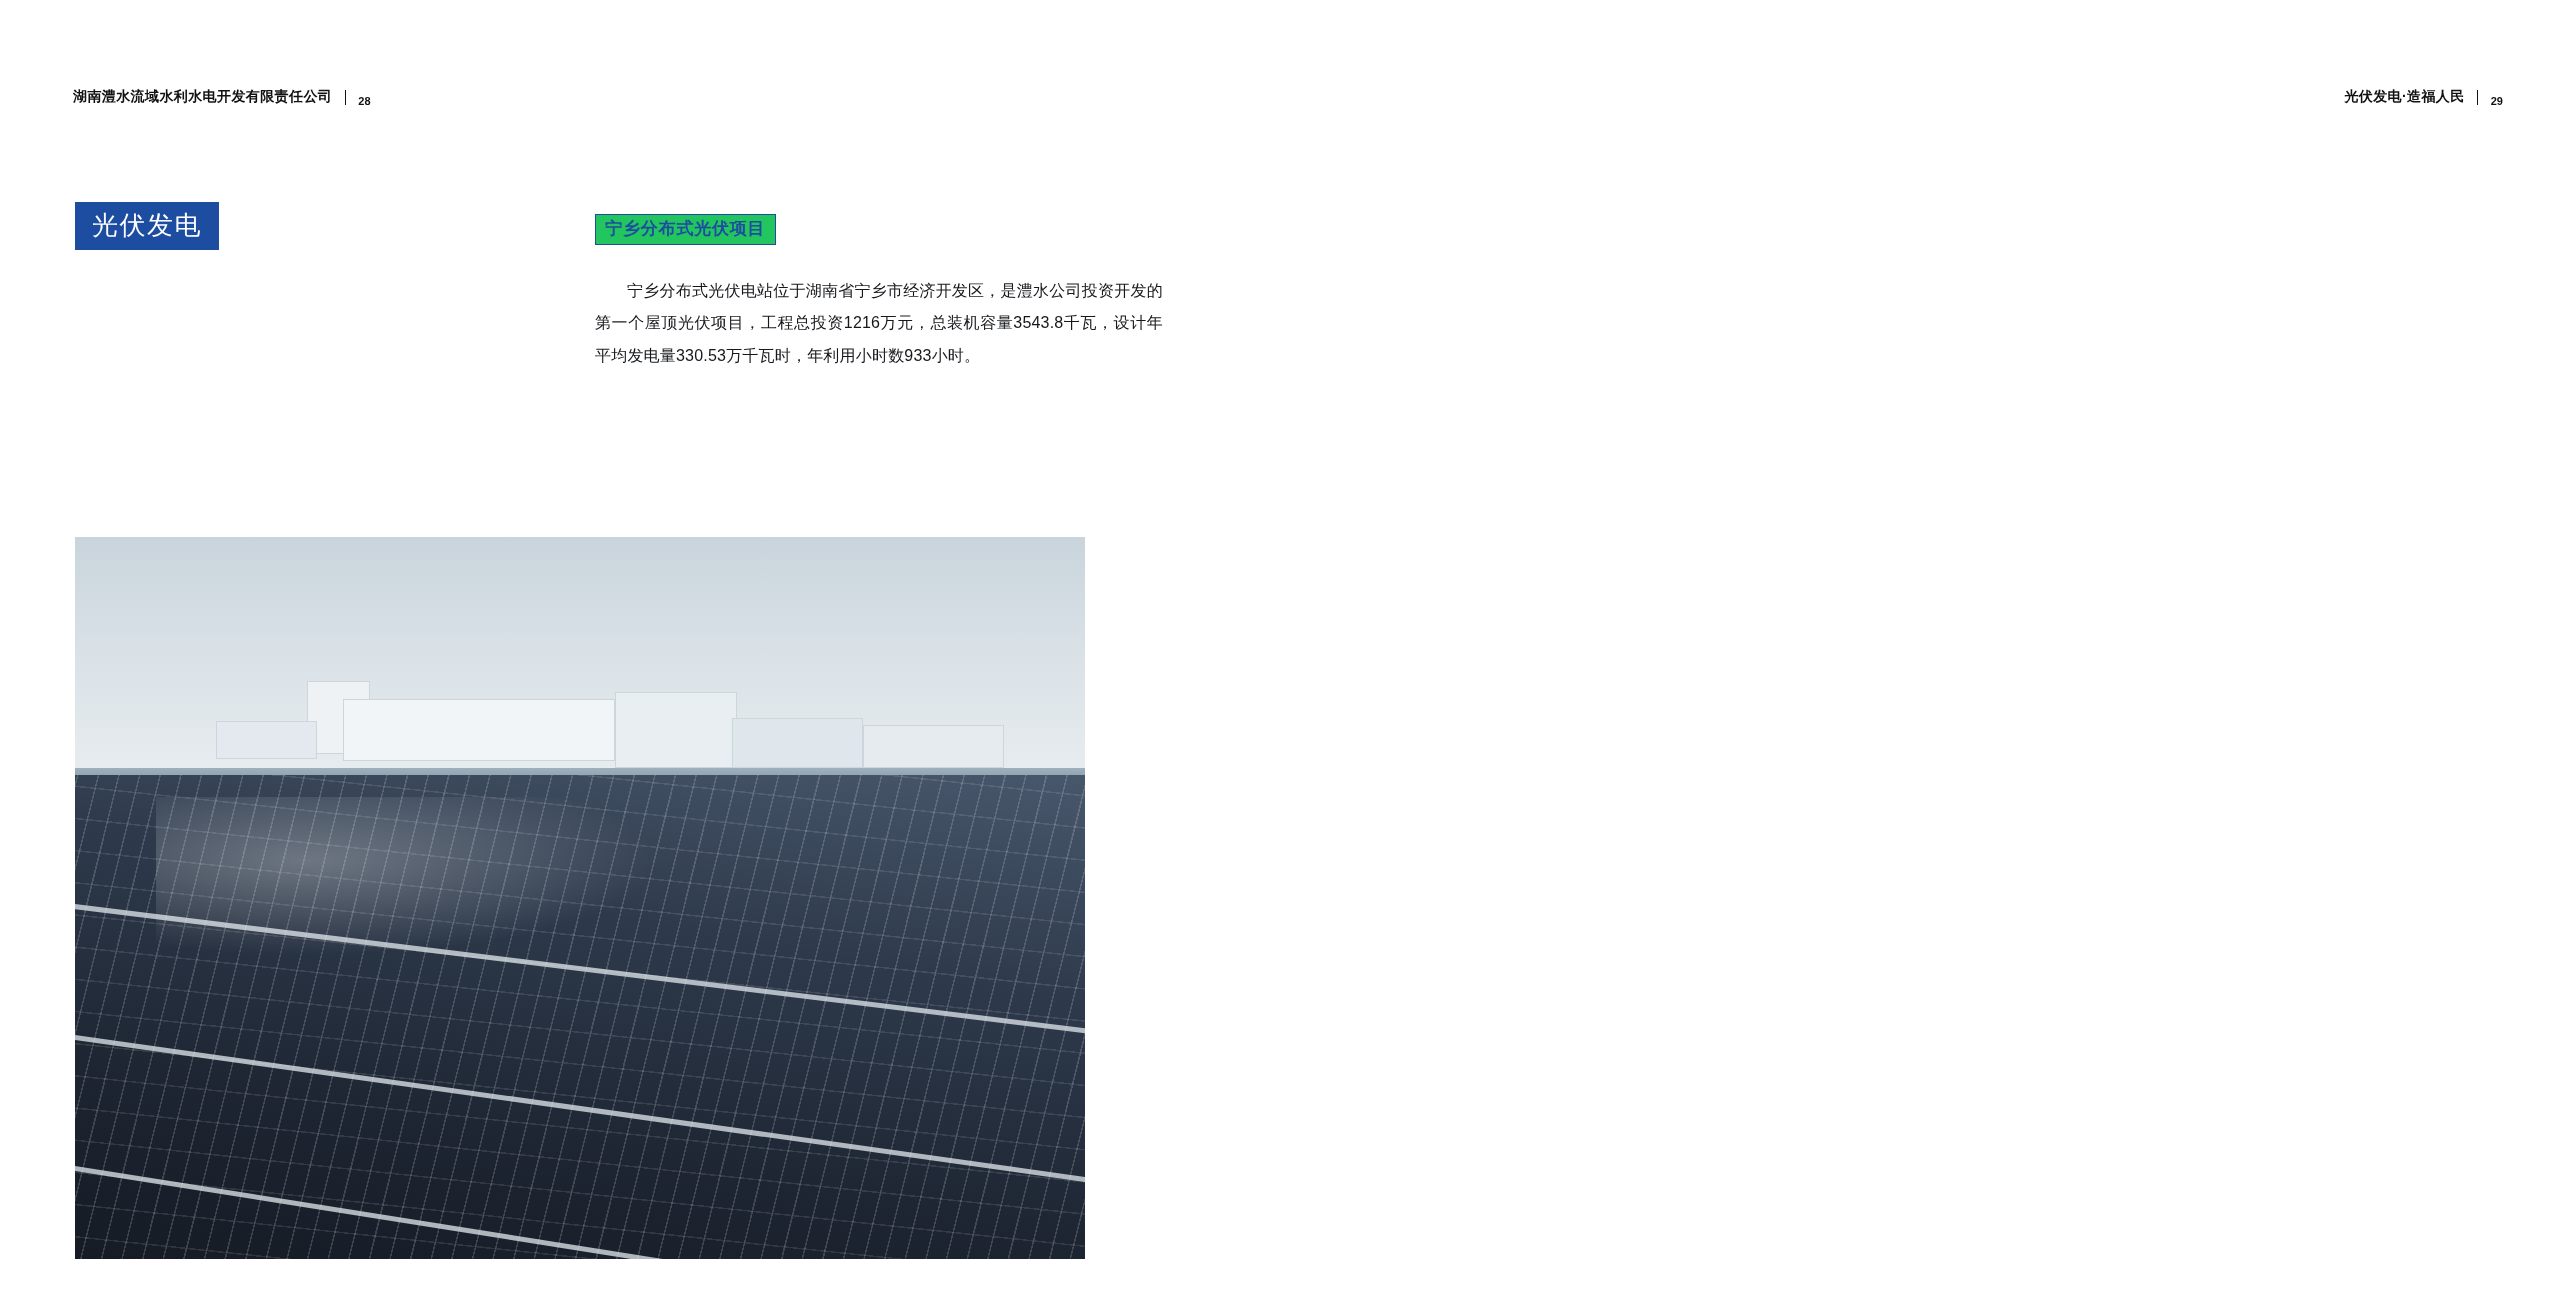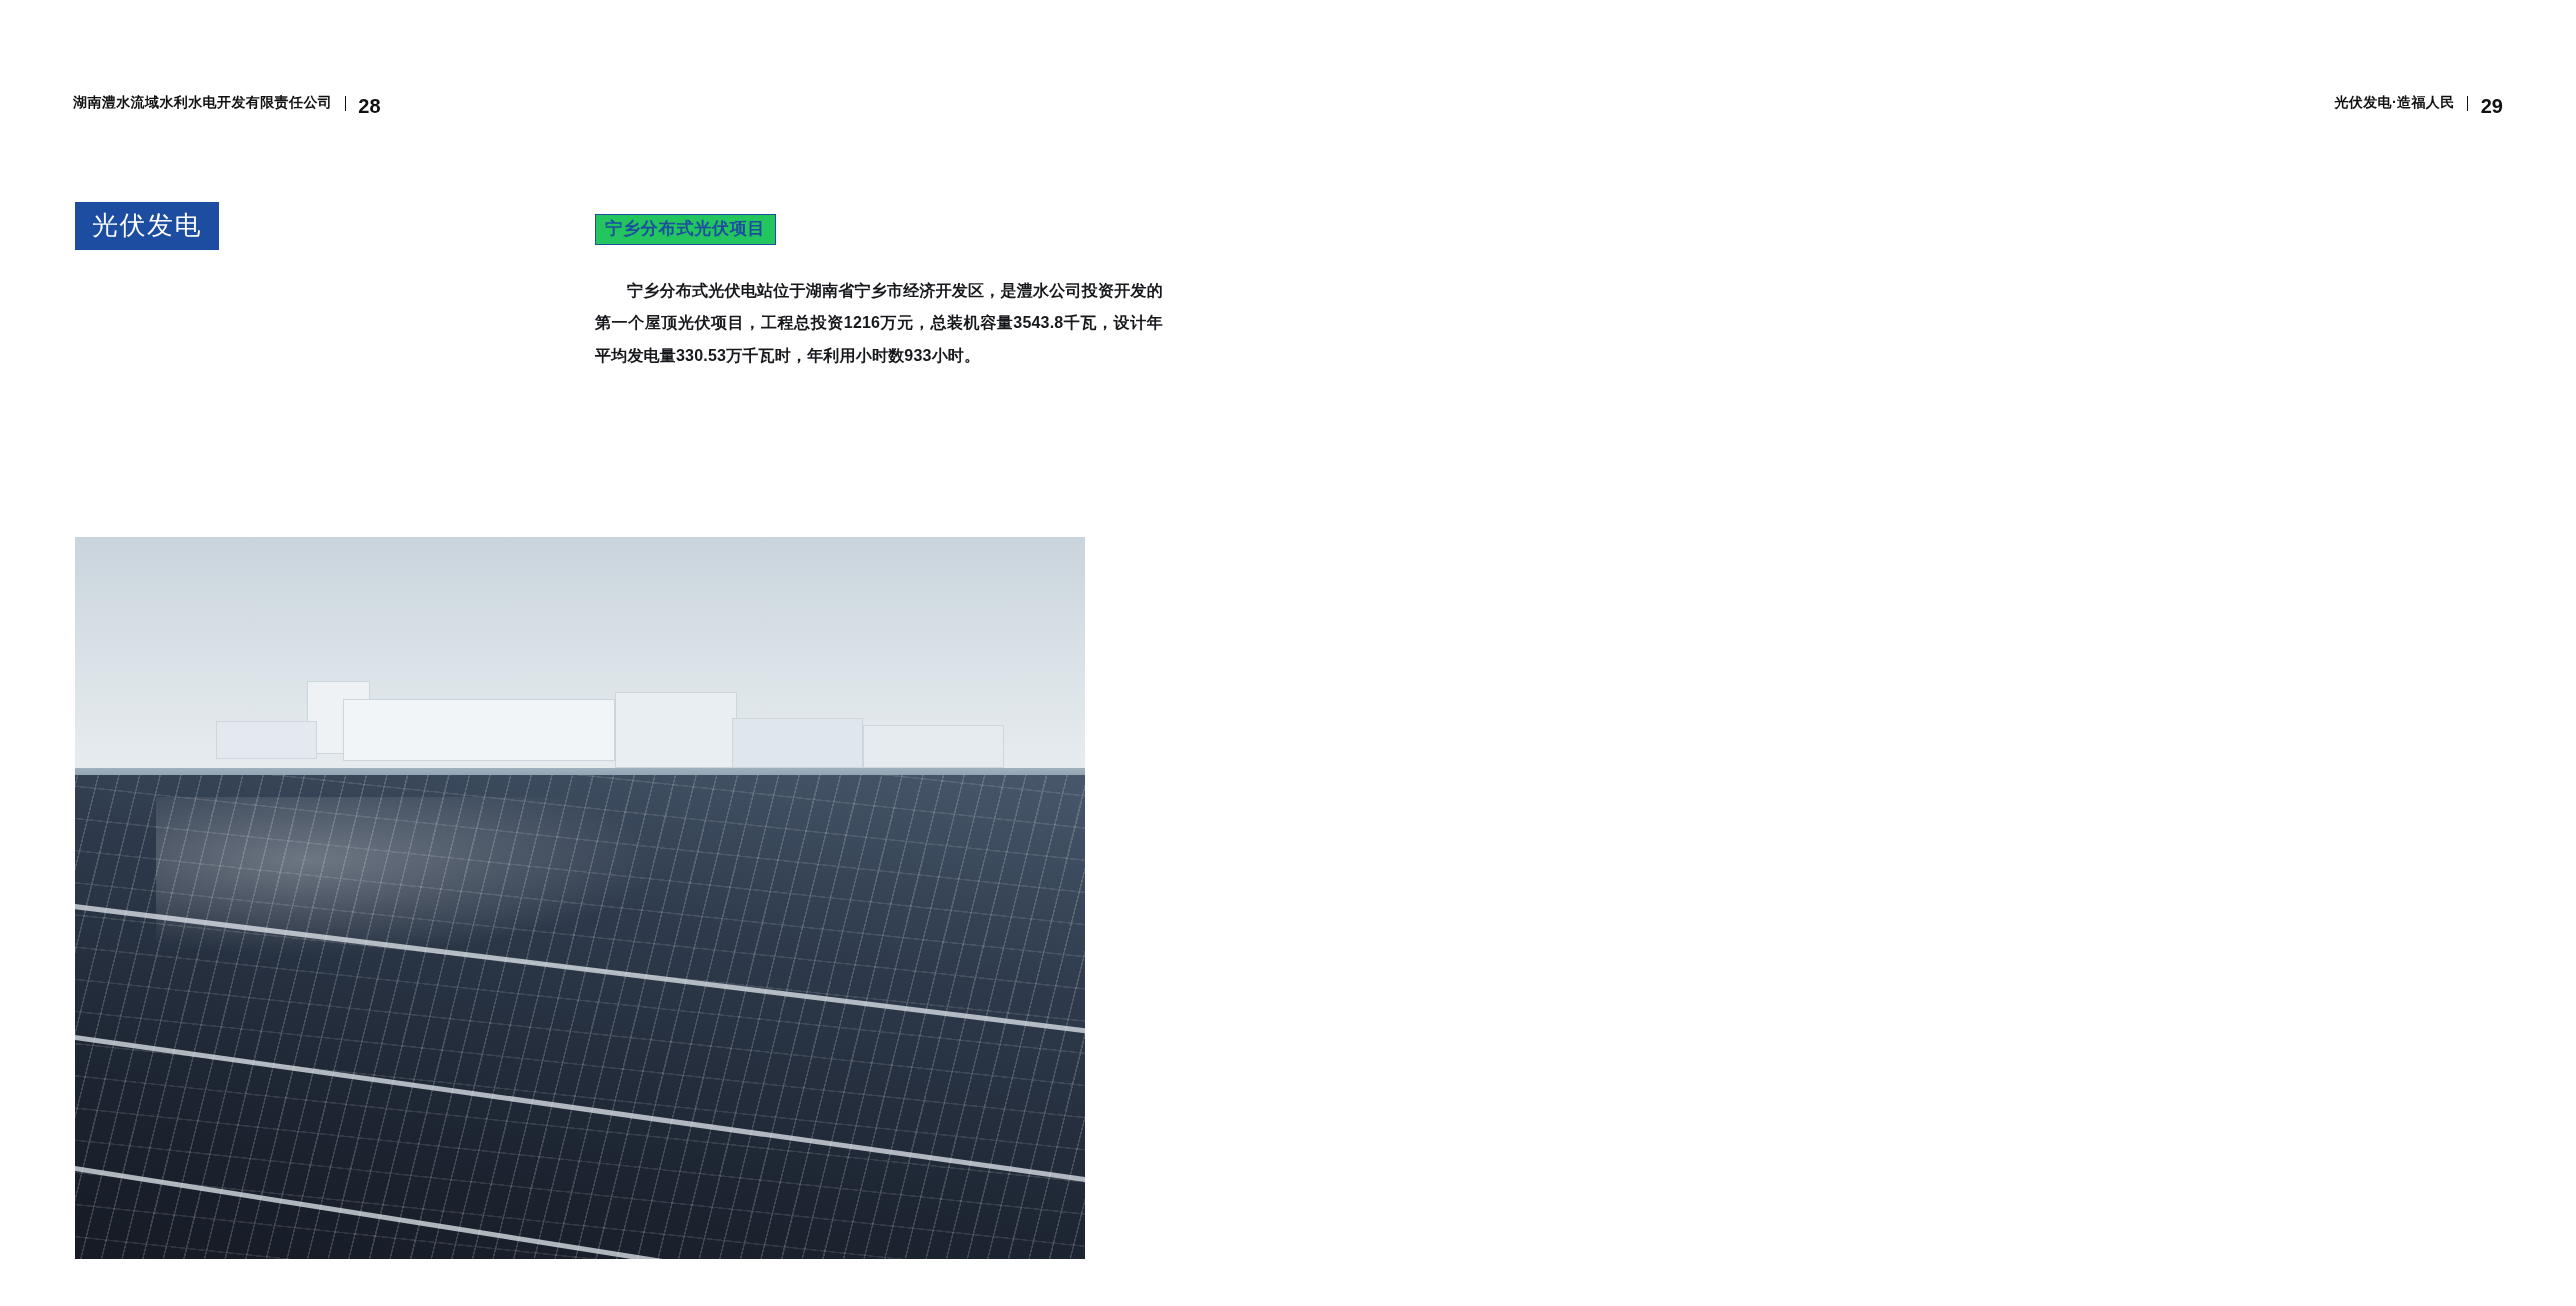--- a/index.html
+++ b/index.html
@@ -40,21 +40,21 @@
   }
   .runhead .sep {
     display: inline-block;
     width: 1.5px;
     height: 15.4px;
     background: #111111;
     position: relative;
     top: 0.8px;
   }
   .runhead .folio {
-    font-size: 20px;
+    font-size: 11px;
     font-weight: bold;
     letter-spacing: 0;
     margin-top: 8px;
   }
   .runhead-left { left: 73px; }
   .runhead-right { right: 73px; }
 
   
   .banner {
     position: absolute;
@@ -86,21 +86,21 @@
 
   
   .body-col {
     position: absolute;
     font-size: 16px;
     line-height: 2.03;
     color: #16181c;
     text-align: justify;
     text-justify: inter-character;
     letter-spacing: 0.2px;
-    font-weight: 700;
+    font-weight: 400;
   }
   .body-col p { text-indent: 2em; }
   .col-left { left: 595px; top: 259px; width: 568px; }
 
   
   .photo {
     position: absolute;
     overflow: hidden;
     background: #b9c3cb;
   }

